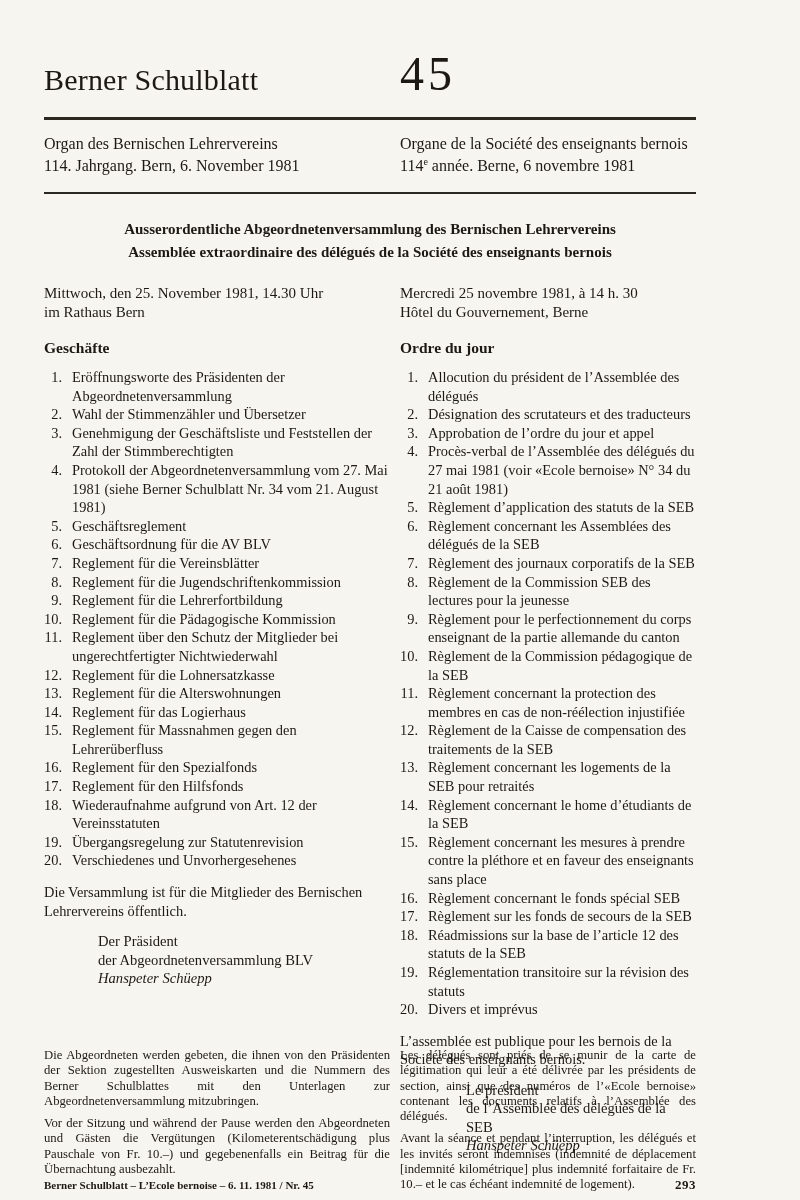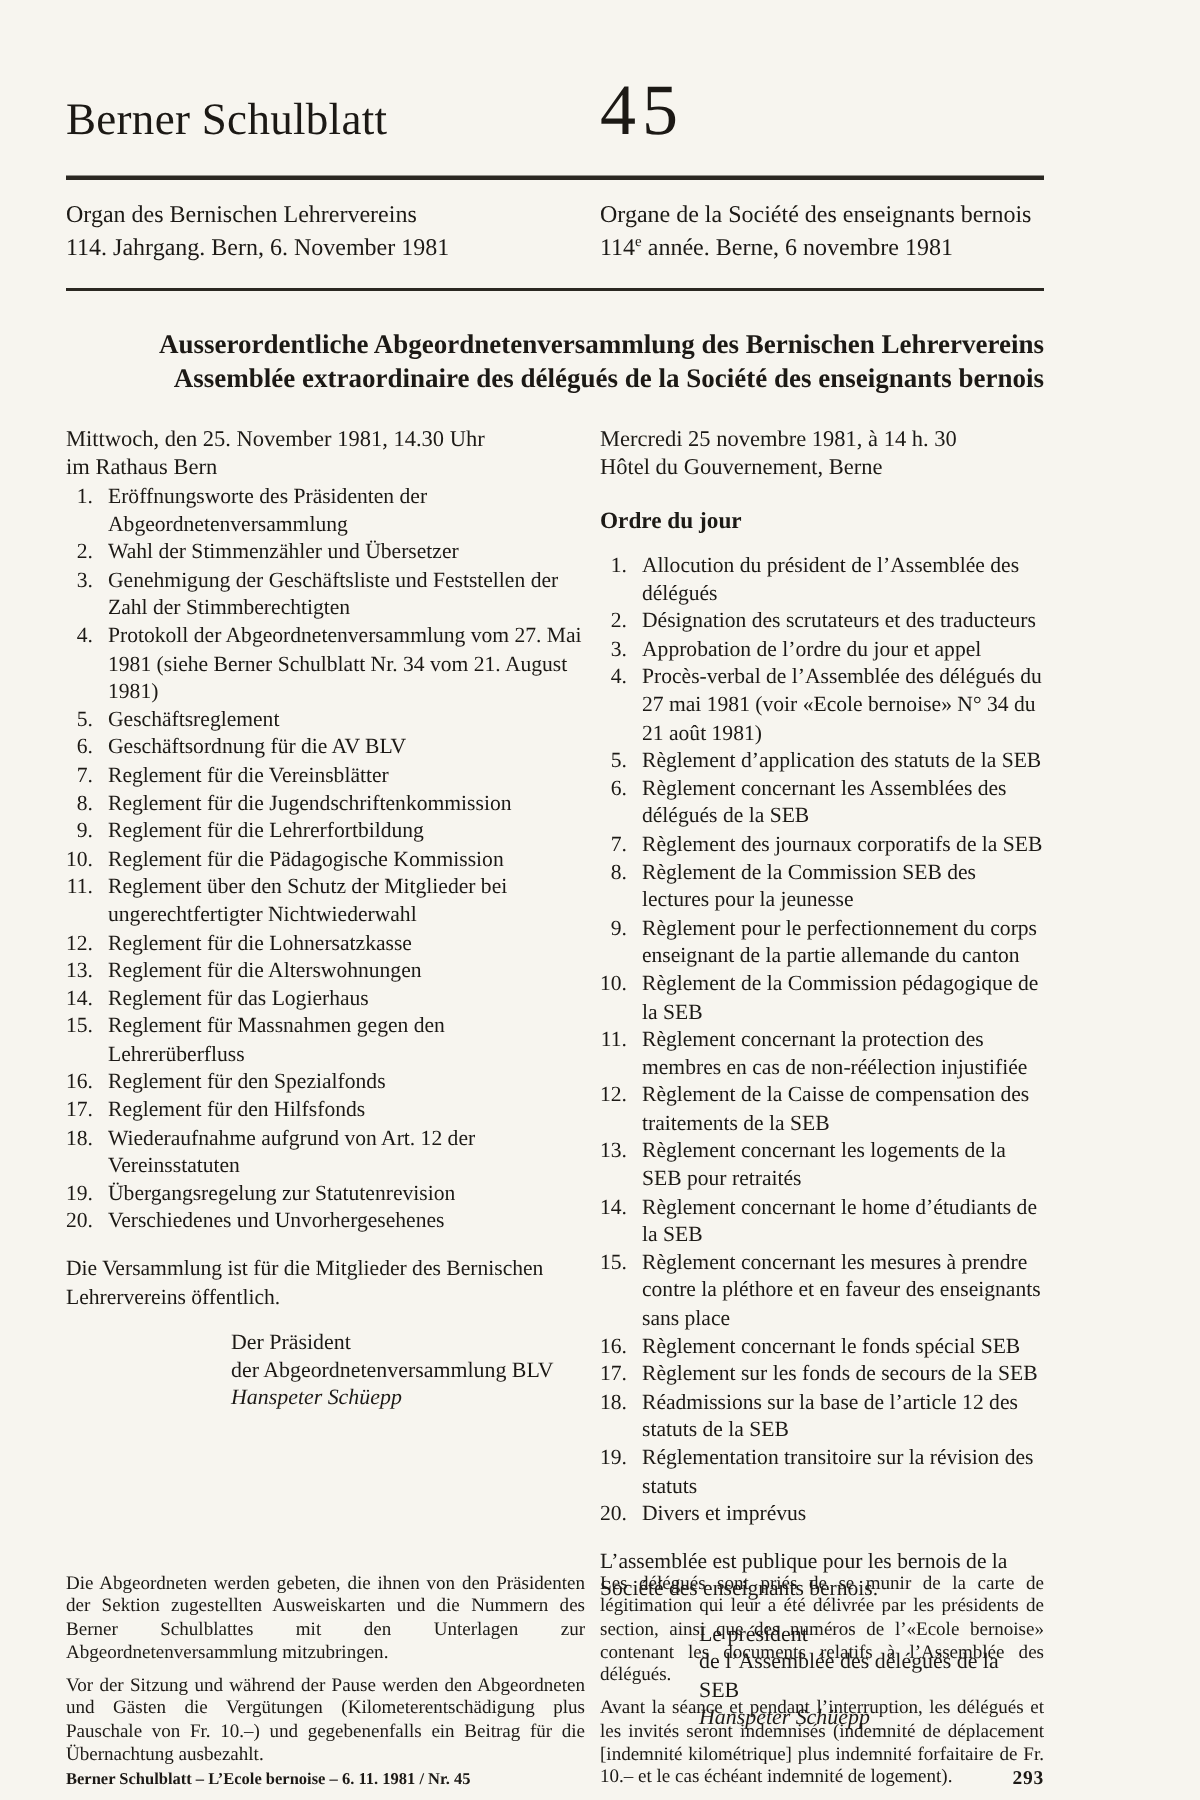--- a/index.html
+++ b/index.html
@@ -22,36 +22,36 @@
 
   
   .subheader{display:flex;margin-top:13px;margin-bottom:15px;font-size:16px;line-height:22px;justify-content:center;}
   .subheader p{margin:0;}
   .col-left{width:346px;margin-right:10px;}
   .col-right{flex:1;}
   .subheader .col-left{width:356px;margin-right:0;}
   sup{font-size:10px;line-height:0;}
 
   
-  .announce{margin-top:24px;margin-bottom:20px;text-align:right;font-weight:bold;font-size:18px;line-height:23px;}
+  .announce{margin-top:24px;margin-bottom:20px;text-align:center;font-weight:bold;font-size:15px;line-height:23px;}
   .announce p{margin:0;}
 
   
   .main-cols{display:flex;}
   .dateline{font-size:15px;line-height:19px;margin:0;}
   .agenda-heading{font-size:15.5px;font-weight:bold;margin:17px 0 11px 0;}
   .agenda{list-style:none;margin:0;padding:0;}
   .agenda li{display:flex;font-size:14.4px;line-height:18.6px;}
   .agenda .num{flex:none;width:18px;text-align:right;margin-right:10px;}
   .agenda .txt{flex:1;}
   .public-note{font-size:14.4px;line-height:18.6px;margin:13px 0 0 0;}
   .signature{margin-top:12px;font-size:14.6px;line-height:18.5px;}
   .signature p{margin:0;}
   .sig-name{font-style:italic;margin-top:2px;}
-  .sig-de{margin-left:110px;}
+  .sig-de{margin-left:54px;}
   .sig-fr{margin-left:66px;}
 
   
   .notices{position:absolute;top:1048px;left:44px;right:40px;display:flex;}
   .notices p{margin:0;font-size:12.7px;line-height:15.3px;text-align:justify;}
   .notices p + p{margin-top:7px;}
 
   
   .pagefooter{position:absolute;top:1177px;left:44px;right:40px;display:flex;justify-content:space-between;align-items:baseline;}
   .footer-imprint{font-size:11px;font-weight:bold;}
@@ -85,20 +85,21 @@
   <div class="announce">
     <p>Ausserordentliche Abgeordnetenversammlung des Bernischen Lehrervereins</p>
     <p>Assemblée extraordinaire des délégués de la Société des enseignants bernois</p>
   </div>
 
   <div class="main-cols">
 
     <section class="col-left">
       <p class="dateline">Mittwoch, den 25. November 1981, 14.30 Uhr</p>
       <p class="dateline">im Rathaus Bern</p>
+      <h2 class="agenda-heading">Geschäfte</h2>
       <ol class="agenda">
 
           <li>
             <span class="num">1.</span>
             <span class="txt">Eröffnungsworte des Präsidenten der Abgeordnetenversammlung</span>
           </li>
 
           <li>
             <span class="num">2.</span>
             <span class="txt">Wahl der Stimmenzähler und Übersetzer</span>

